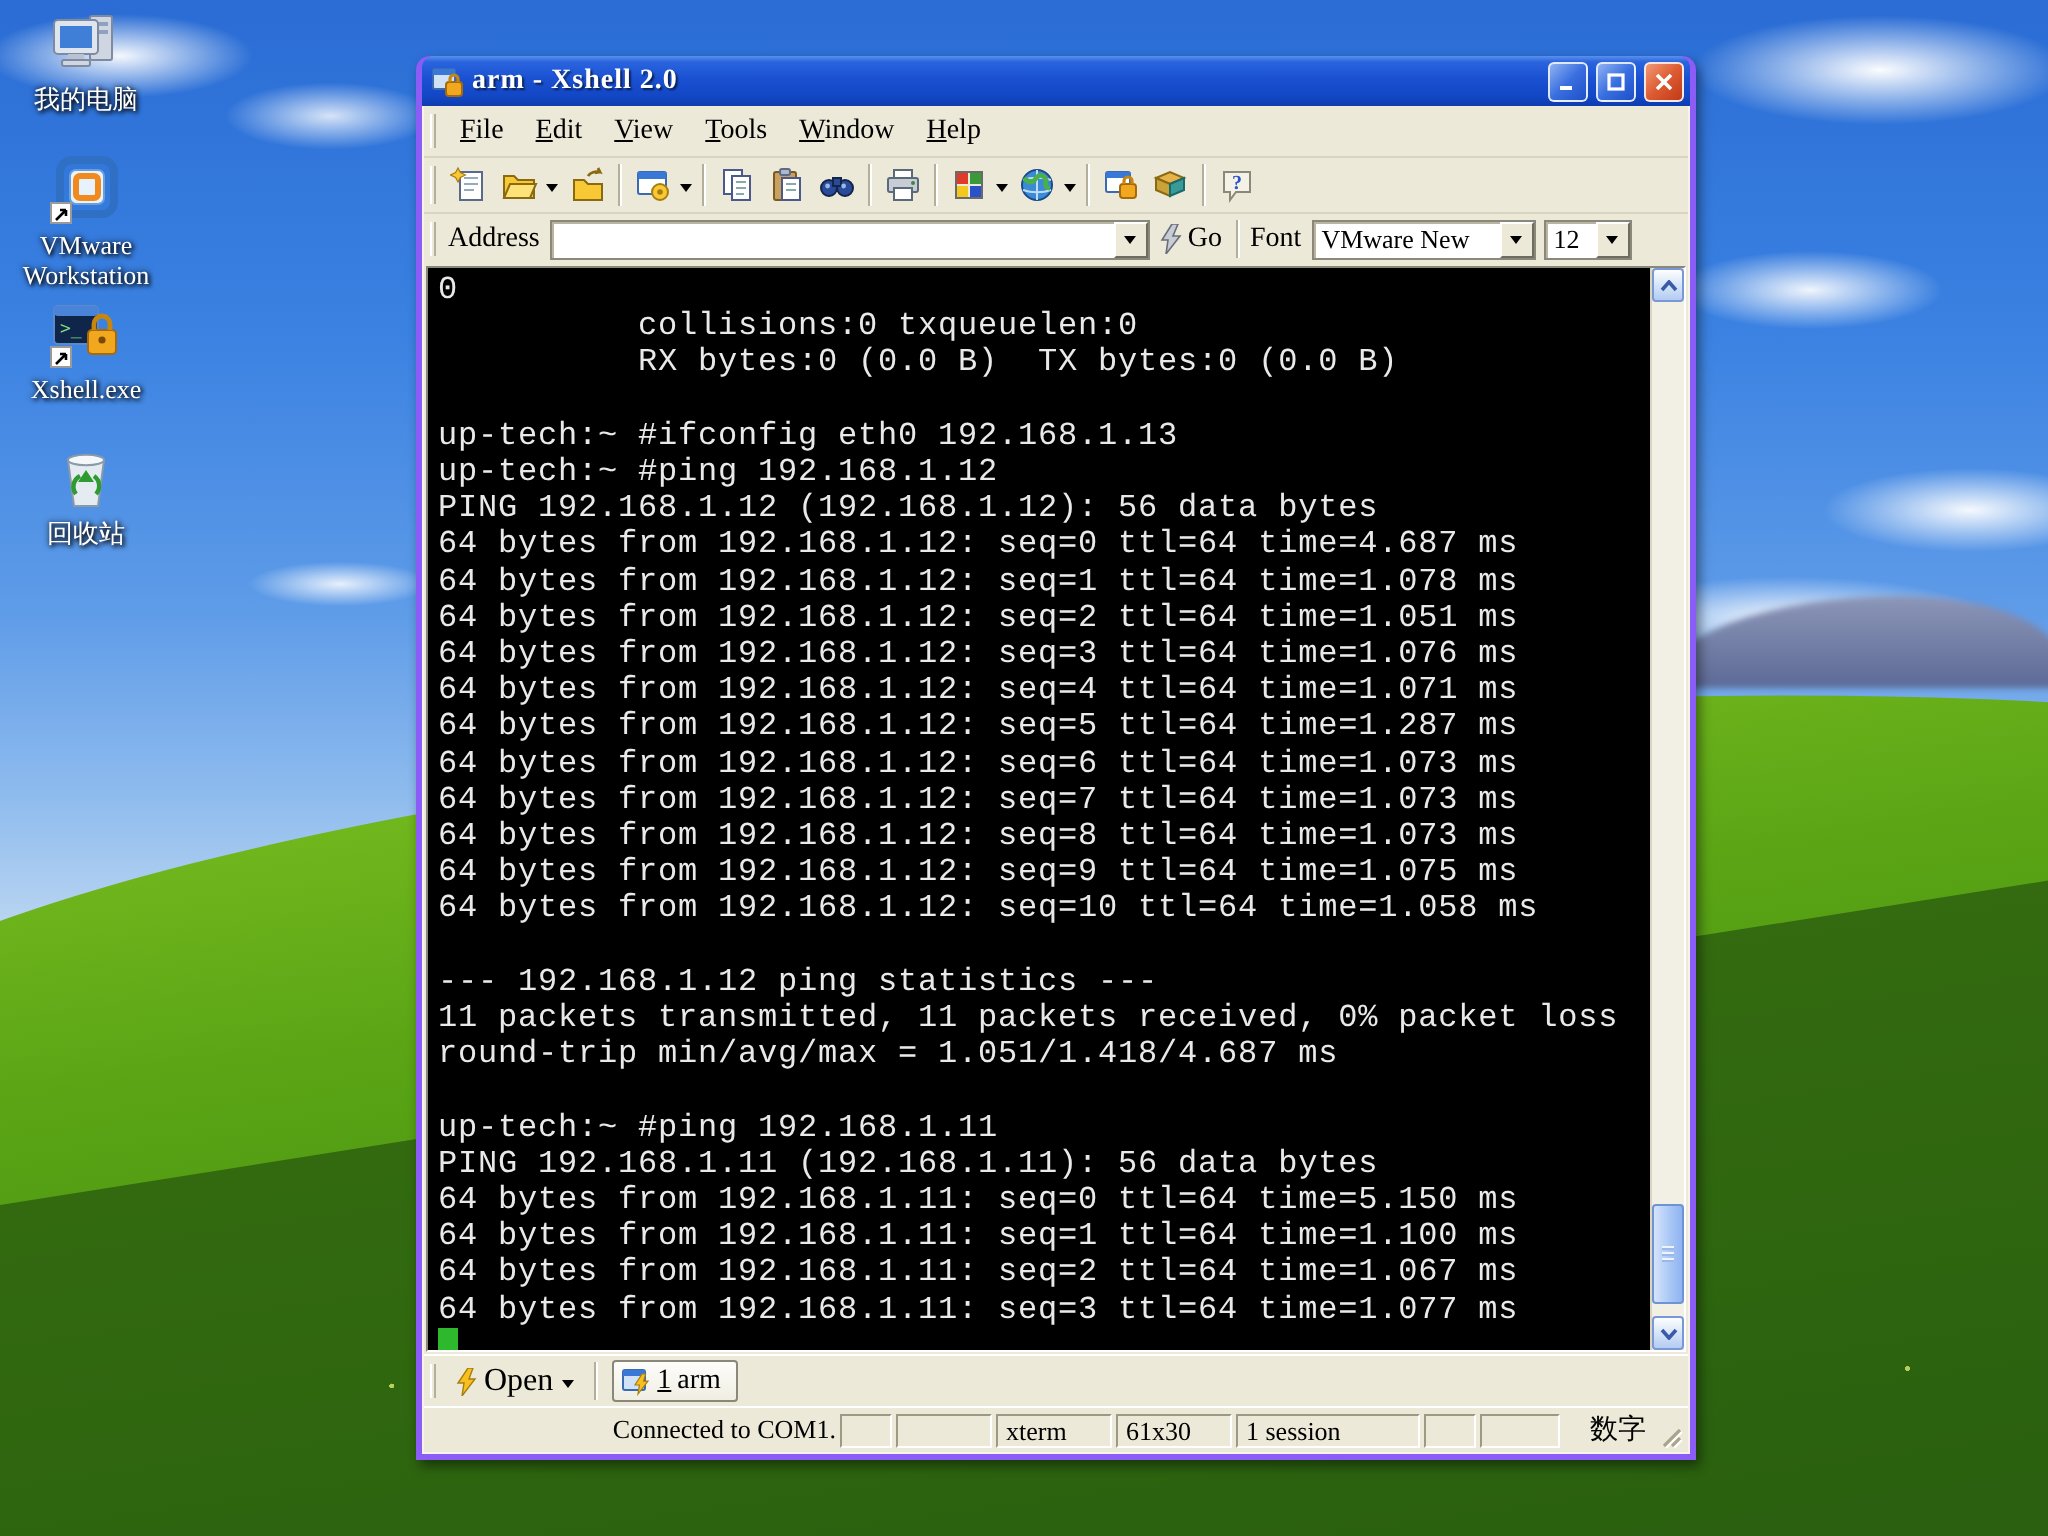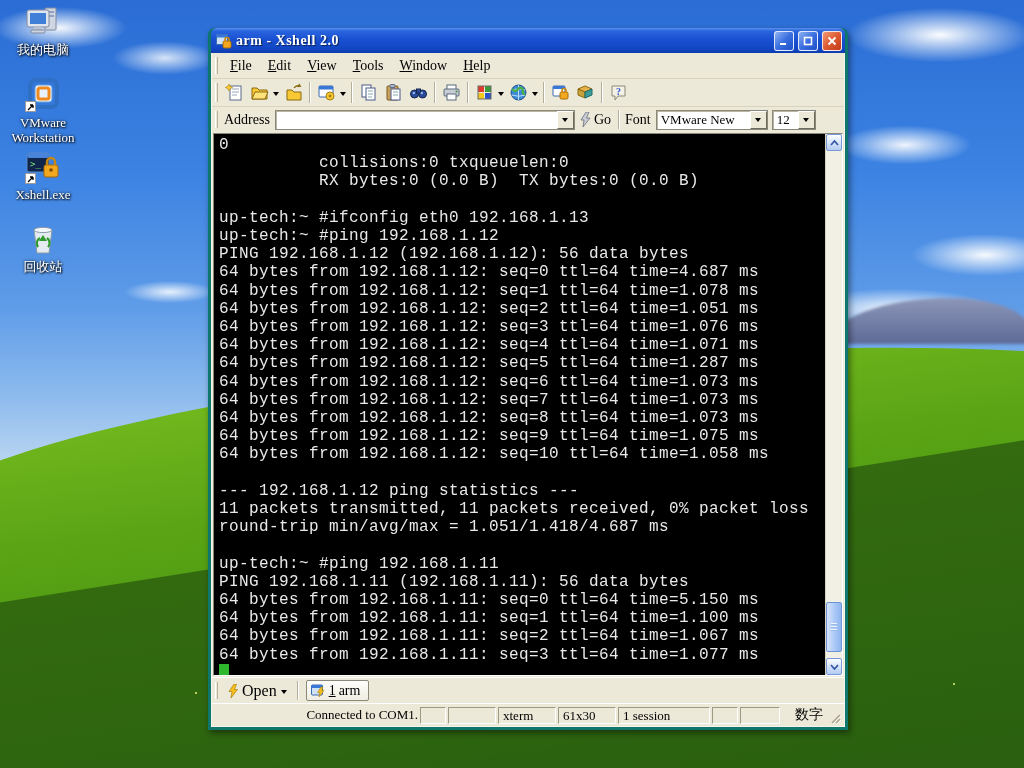--- a/index.html
+++ b/index.html
@@ -38,21 +38,21 @@
   
   .desk-icon { position:absolute; width:86px; text-align:center; cursor:default; }
   .desk-icon .ic { position:relative; width:36px; height:34px; margin:0 auto 3px auto; }
   .desk-icon .lbl { font-size:13px; line-height:15px; color:#fff;
     text-shadow:1px 1px 2px #000, 0 0 3px rgba(0,0,0,.9); }
   .shortcut { position:absolute; left:0; bottom:0; width:11px; height:11px; background:#fff;
     border:1px solid #9a9a9a; display:flex; align-items:center; justify-content:center; }
 
   
   .window { position:absolute; left:208px; top:28px; width:640px; height:702px;
-    background:#0f766e; border-radius:7px 7px 0 0; padding:0 3px 3px 3px;
+    background:#8b5cf6; border-radius:7px 7px 0 0; padding:0 3px 3px 3px;
     box-shadow:2px 3px 6px rgba(0,0,0,.45); display:flex; flex-direction:column; }
   .titlebar { height:25px; display:flex; align-items:center; padding:0 3px 0 5px; gap:4px;
     border-radius:6px 6px 0 0;
     background:linear-gradient(180deg,#5a90ec 0%, #2a64de 12%, #1a51d2 45%, #1246c4 82%, #0d3cae 100%); }
   .titlebar .wtitle { color:#fff; font-weight:bold; font-size:14px; letter-spacing:.5px;
     text-shadow:1px 1px 1px rgba(0,0,0,.6); flex:1; white-space:nowrap; overflow:hidden; }
   .tbtn { width:20px; height:20px; border-radius:3px; border:1px solid rgba(255,255,255,.85);
     display:flex; align-items:center; justify-content:center; }
   .tbtn.blue  { background:linear-gradient(135deg,#8fb2f2 0%, #3a6fe0 50%, #1e4fc8 100%); }
   .tbtn.red   { background:linear-gradient(135deg,#f09a76 0%, #dd5b32 50%, #c03a18 100%); }

